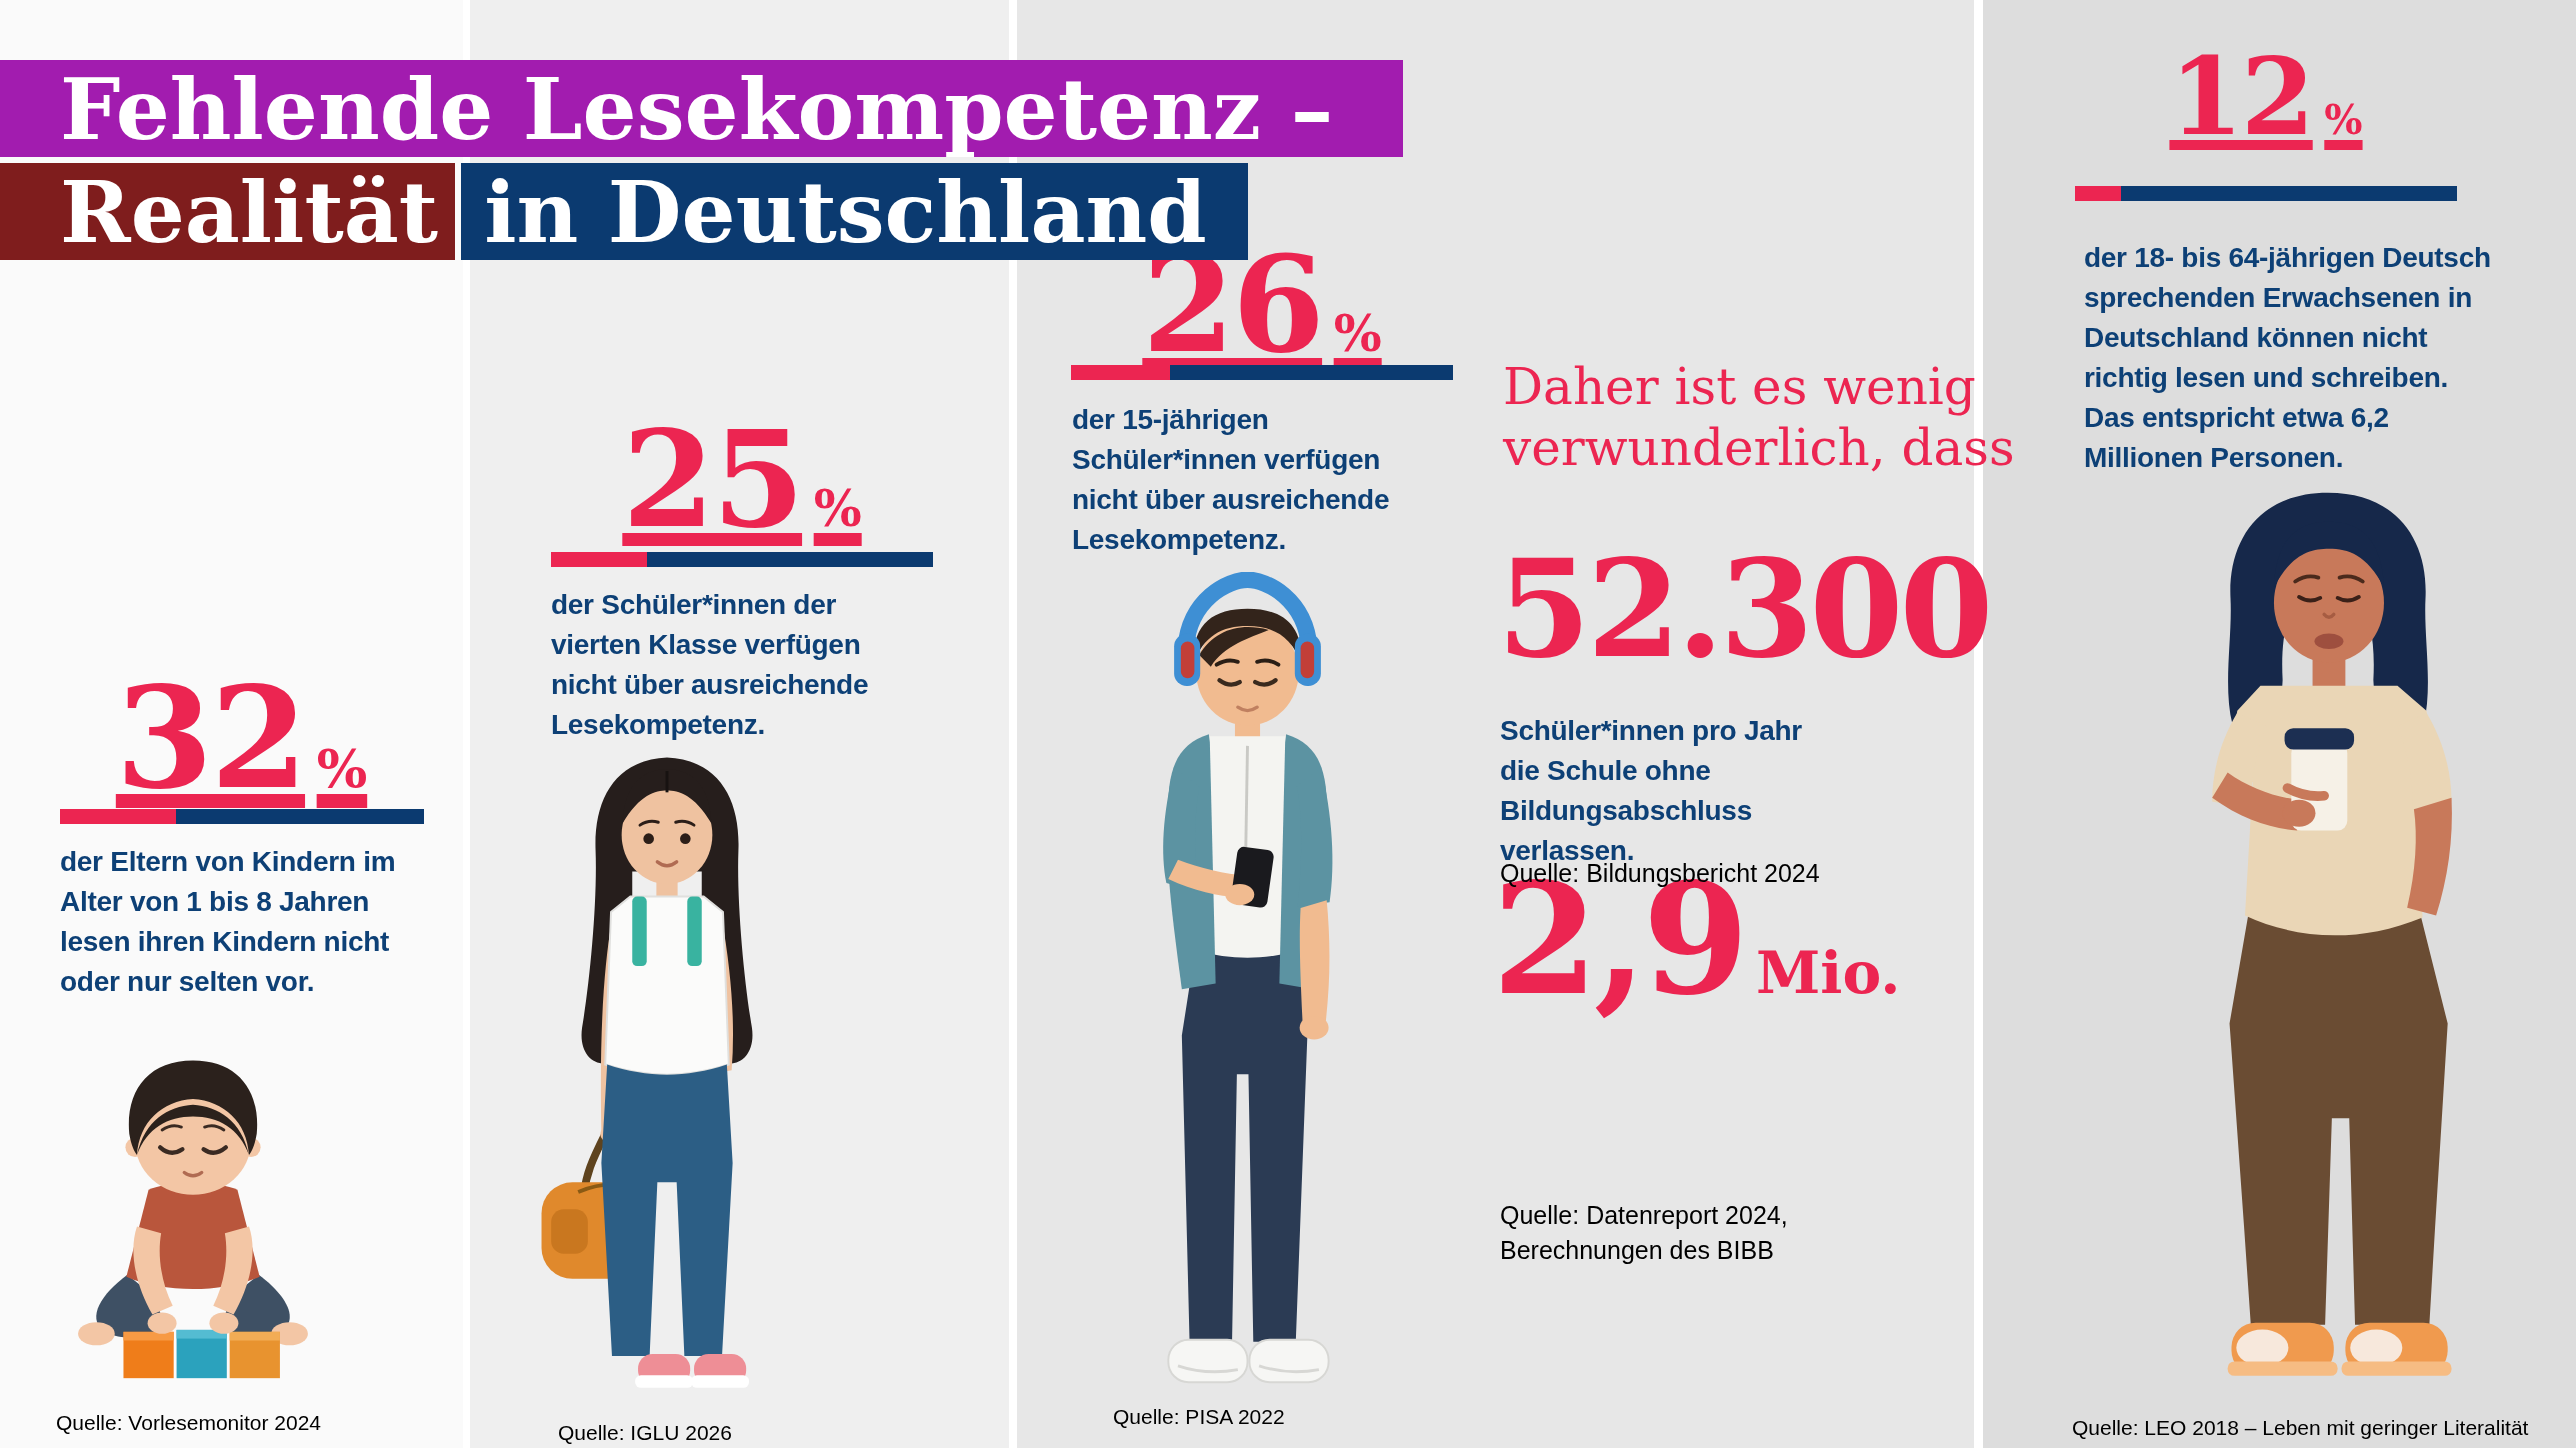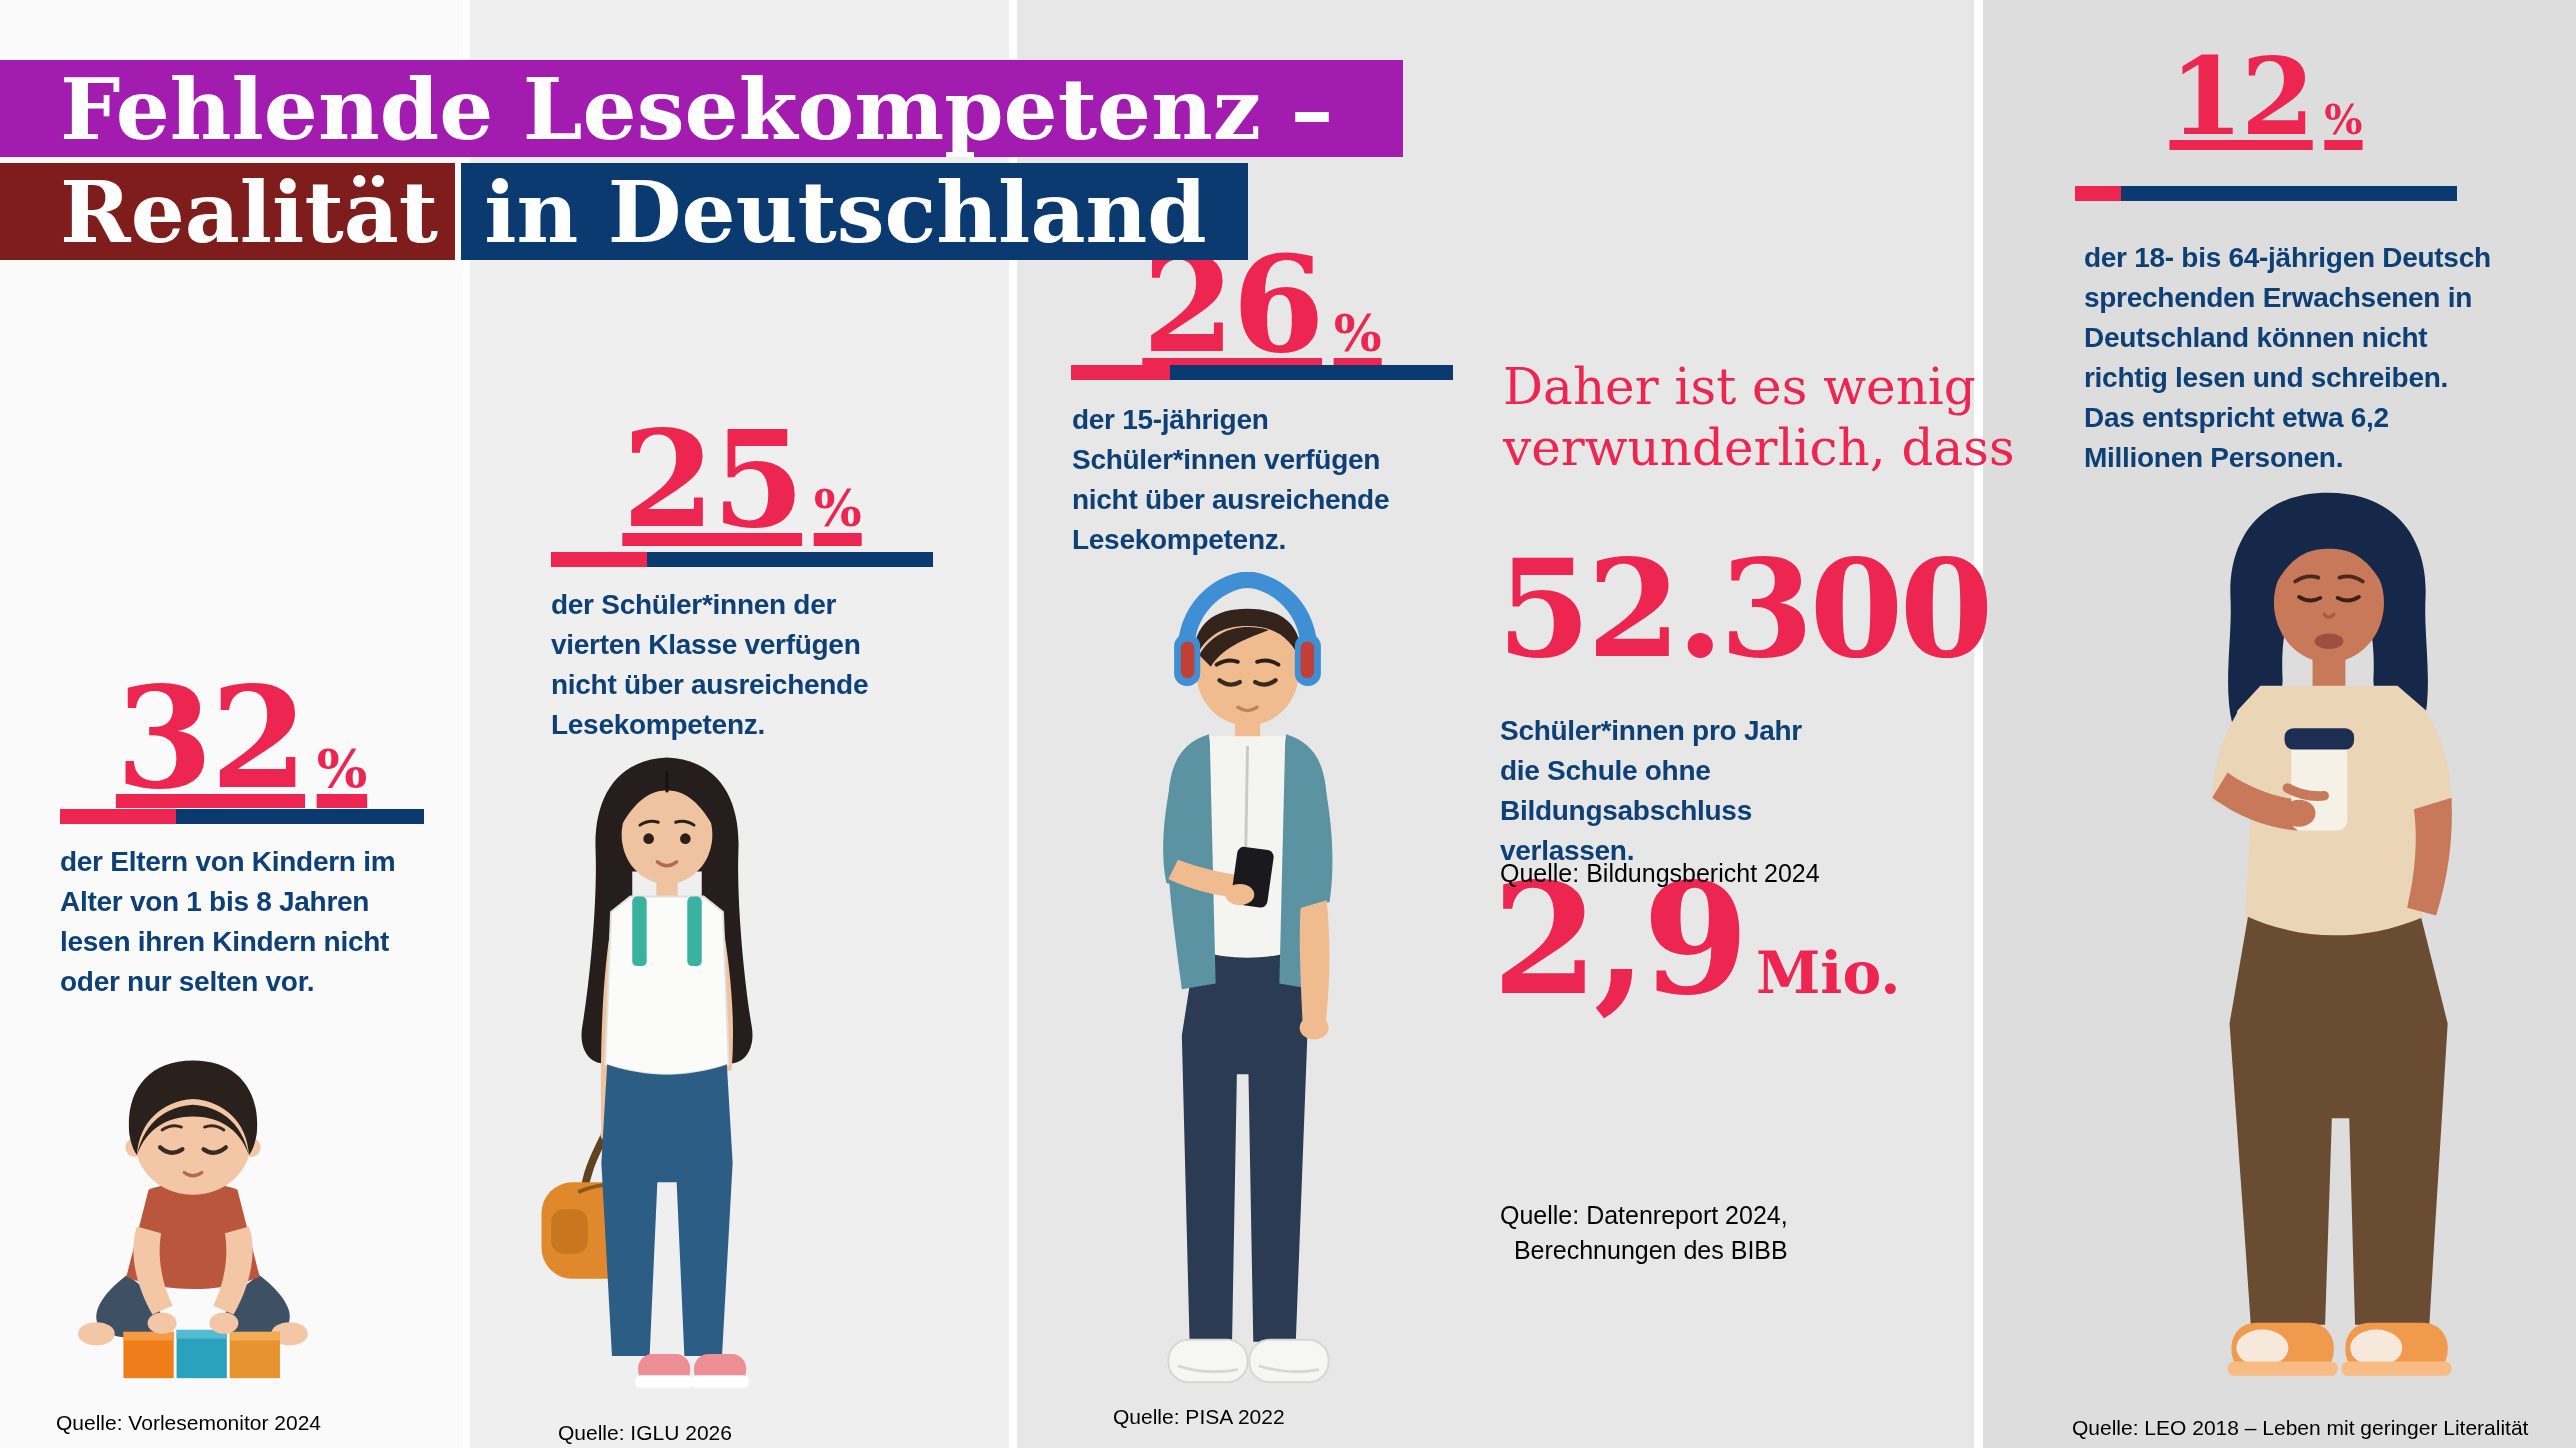--- a/index.html
+++ b/index.html
@@ -72,21 +72,21 @@
   #src-1 { left:56px;   top:1408px; }
   #src-2 { left:558px;  top:1418px; }
   #src-3 { left:1113px; top:1402px; }
   #src-4 { left:2072px; top:1413px; }
 
   #fact1-num  { left:1497px; top:541px;  font-size:135px; }
   #fact1-text { left:1500px; top:711px;  width:425px; }
   #fact1-src  { left:1500px; top:856px;  }
   #fact2-num  { left:1492px; top:863px;  font-size:153px; }
   #fact2-text { left:1500px; top:1017px; width:444px; }
-  #fact2-src  { left:1500px; top:1198px;text-align:right; }
+  #fact2-src  { left:1500px; top:1198px; }
 
   .illu { position:absolute; z-index:1; }
   #illu-toddler { left:48px;   top:1045px; width:290px; height:338px; }
   #illu-girl    { left:522px;  top:746px;  width:290px; height:666px; }
   #illu-teen    { left:1093px; top:572px;  width:309px; height:845px; }
   #illu-woman   { left:2106px; top:481px;  width:444px; height:922px; }
 </style>
 </head>
 <body>
 

